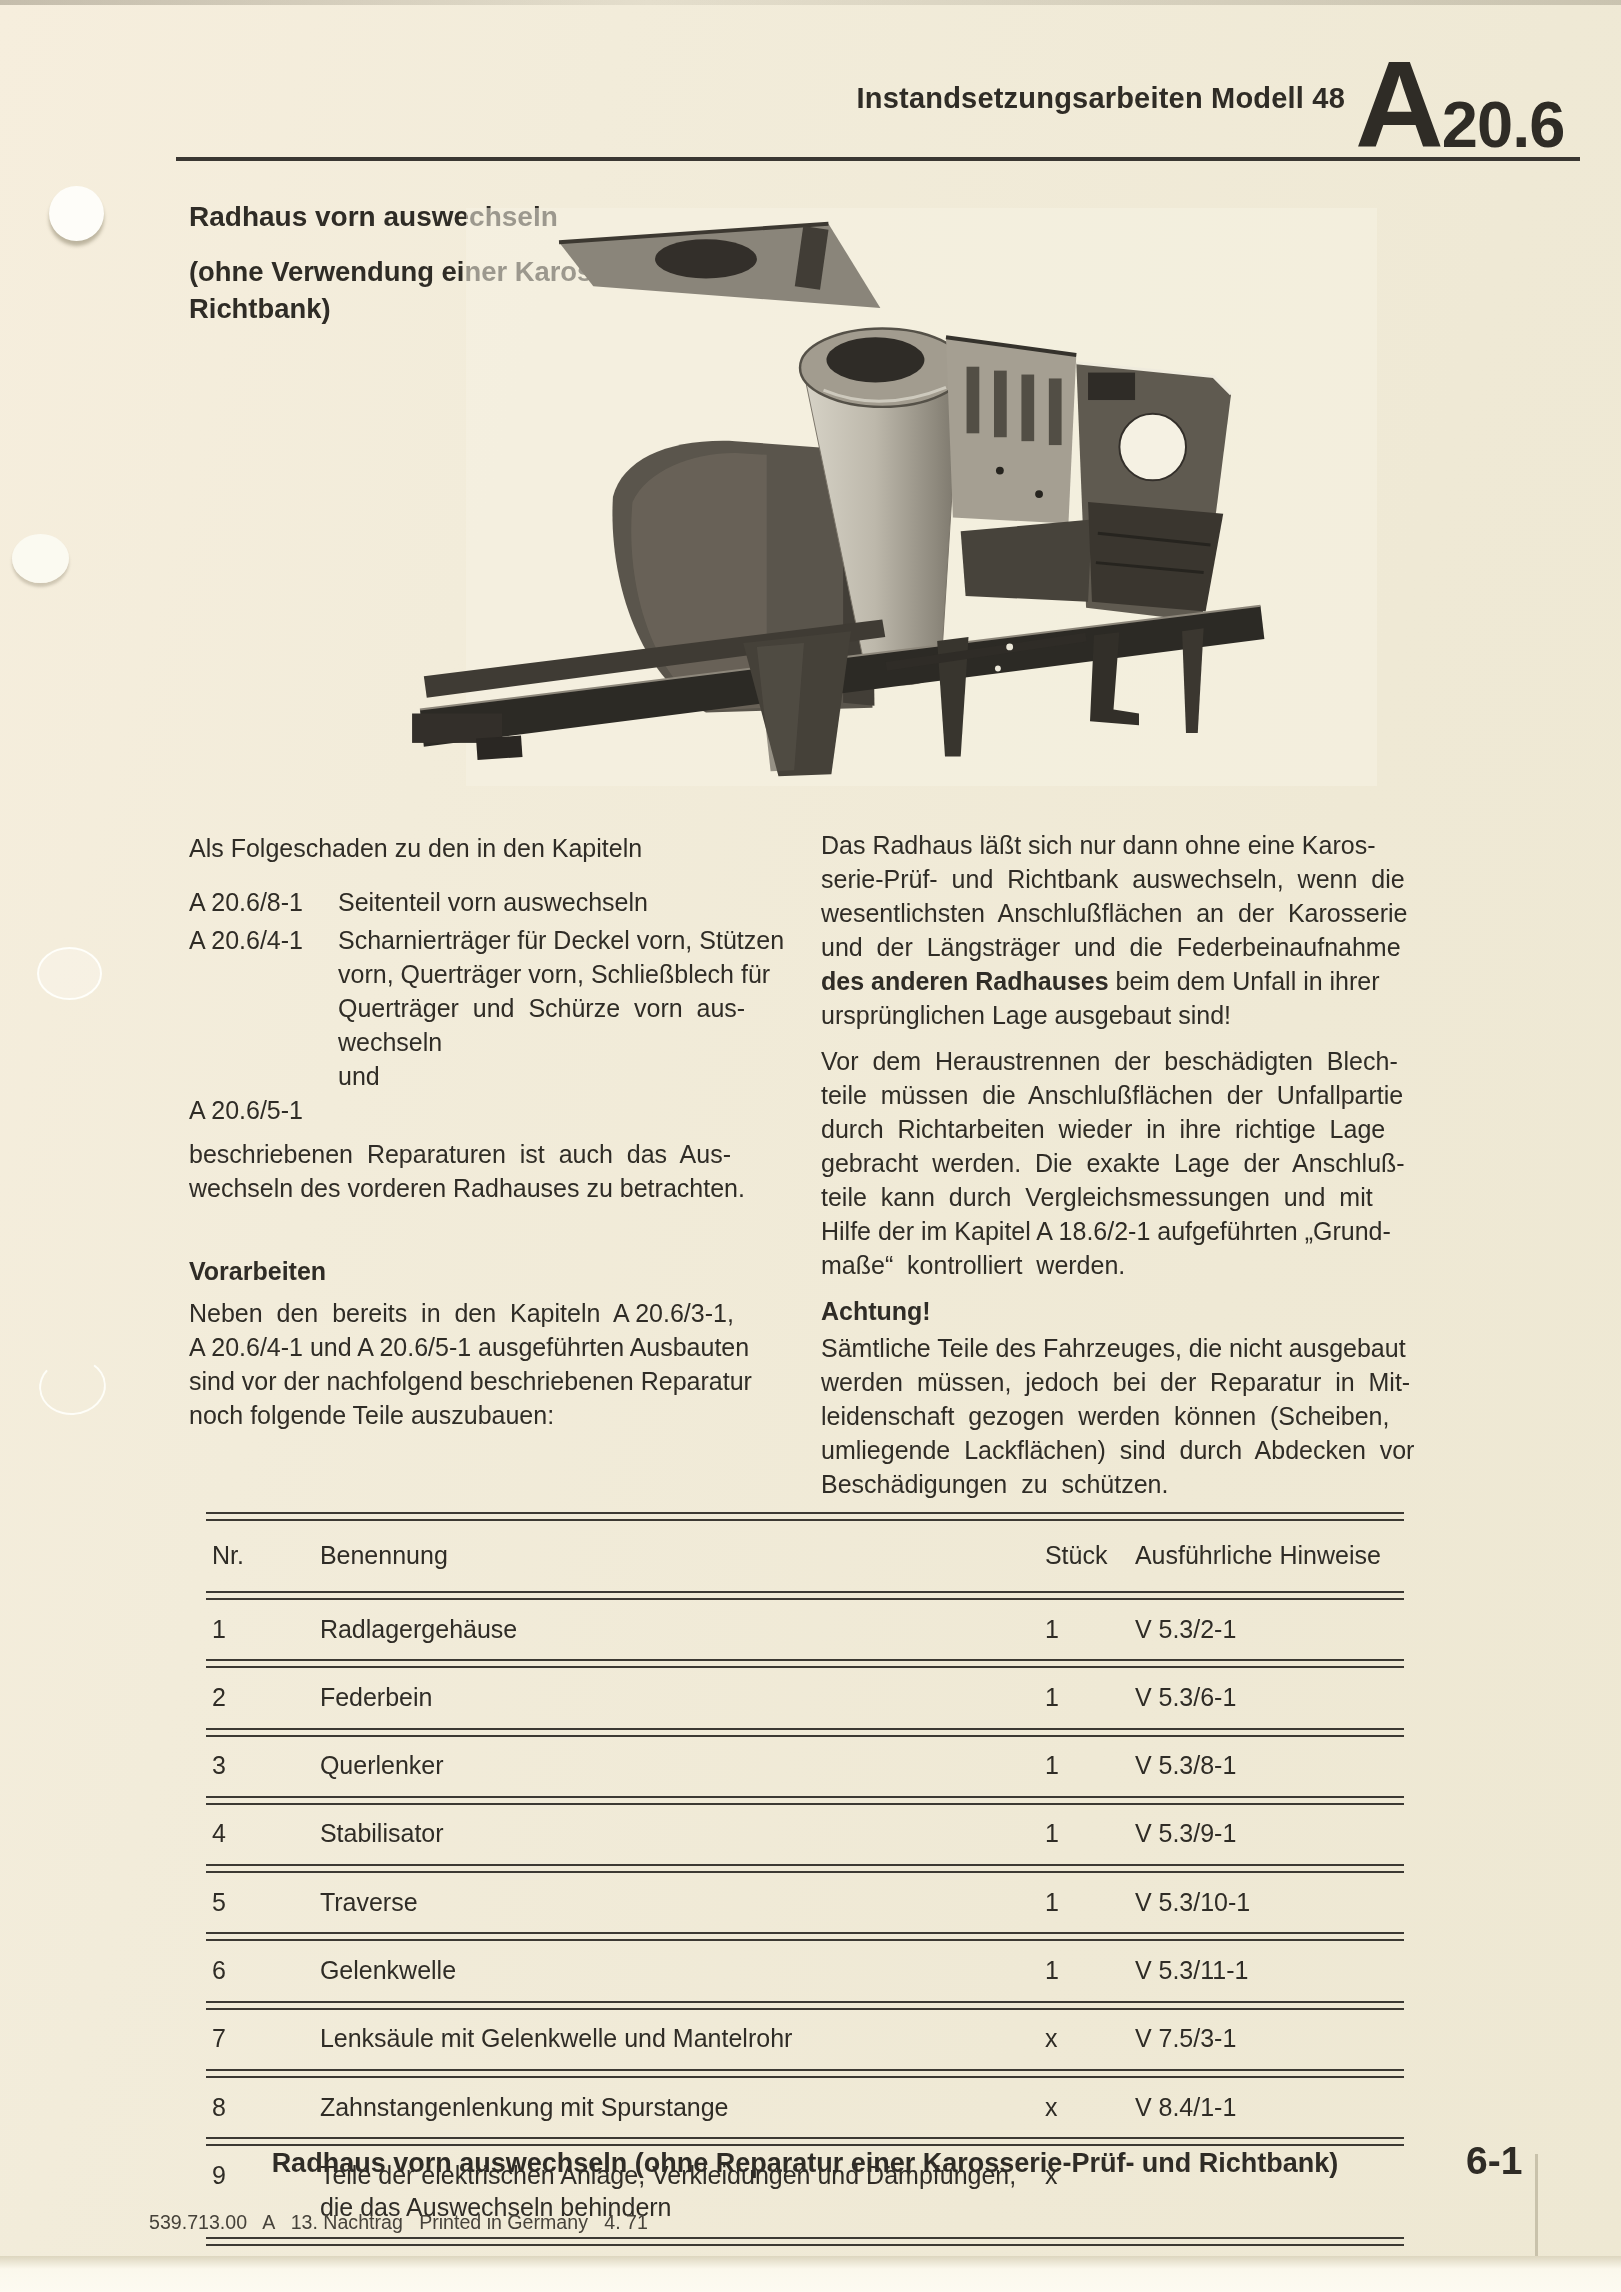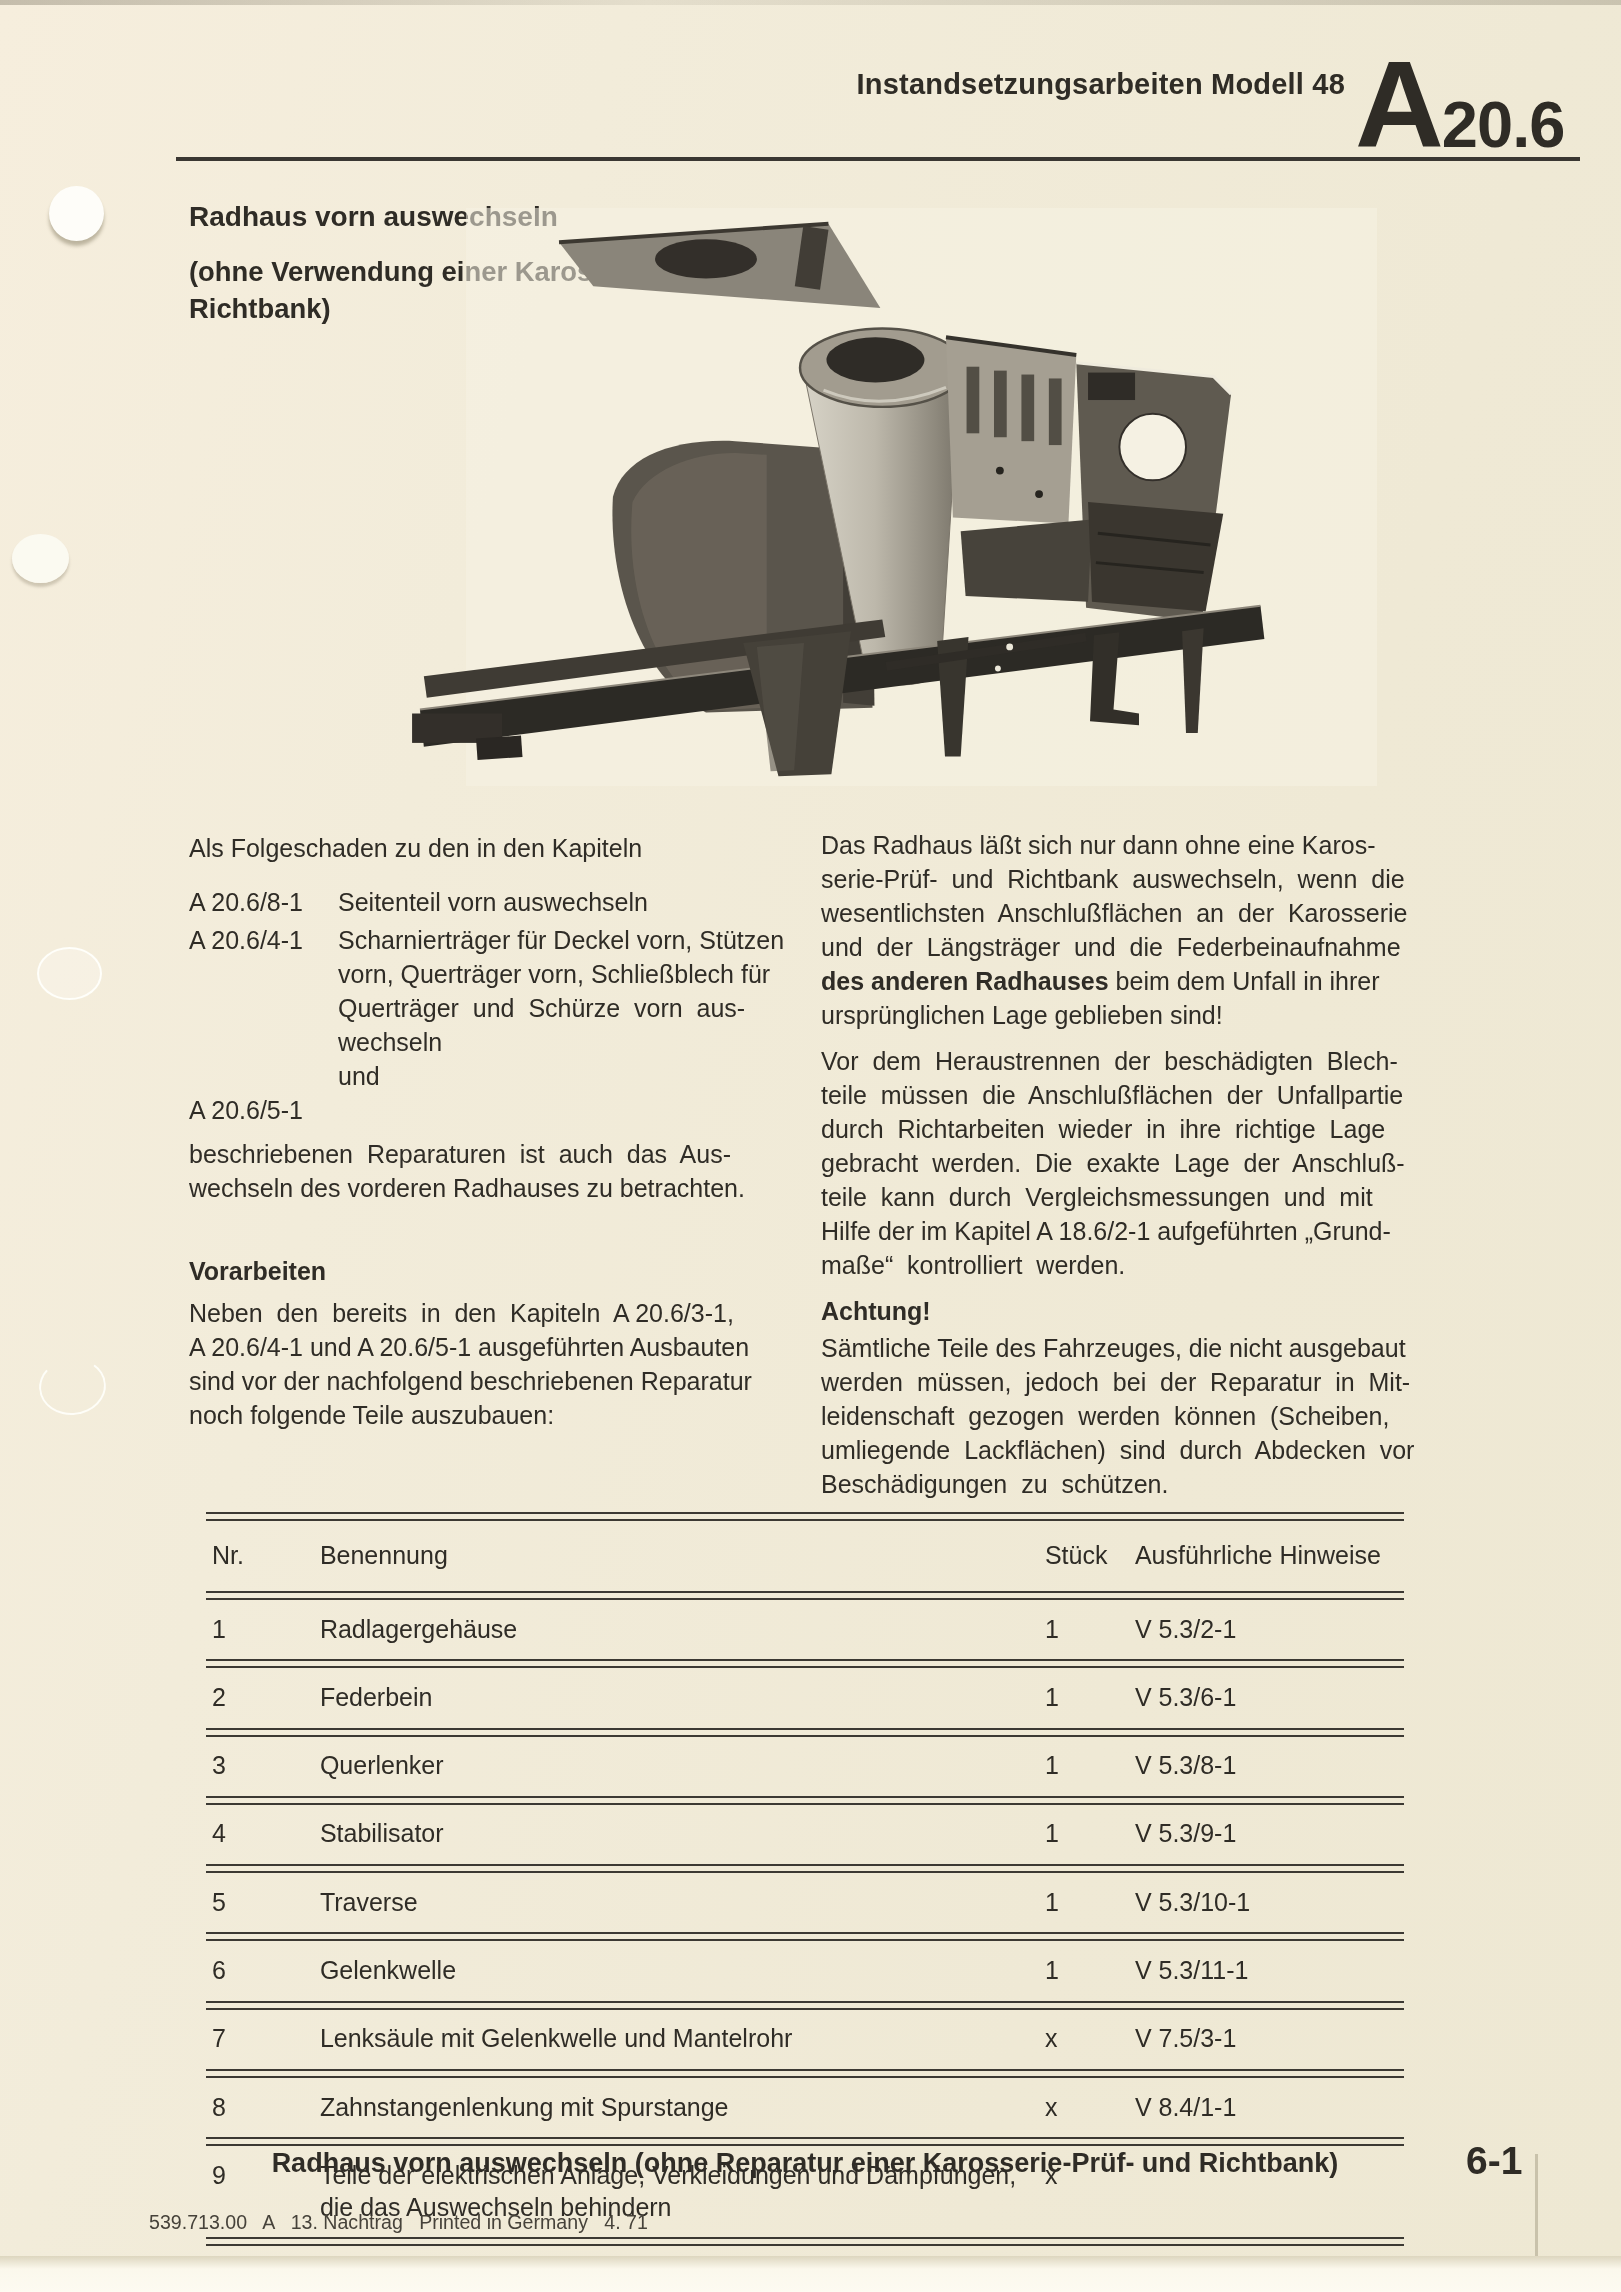--- a/index.html
+++ b/index.html
@@ -2,21 +2,21 @@
 <html lang="de"><head>
 <meta charset="utf-8">
 <style>
   html,body{margin:0;padding:0;background:#efe9d6;}
   .page{position:relative;width:1621px;height:2293px;margin:0 auto;overflow:hidden;
         background:linear-gradient(105deg,#f6eedd 0%,#f2ecda 28%,#efe9d5 70%,#eee8d3 100%);
         font-family:"Liberation Sans",sans-serif;color:#2f2c26;}
   .top-edge{position:absolute;left:0;top:0;width:100%;height:4.9px;
         background:linear-gradient(90deg,rgba(105,98,80,.35),rgba(105,98,80,.10) 40%,rgba(105,98,80,.28));}
   
-  .hdr-label{position:absolute;left:0;top:68px;width:1345px;text-align:right;
+  .hdr-label{position:absolute;left:0;top:82px;width:1345px;text-align:right;
         font-weight:700;font-size:29px;letter-spacing:0.2px;}
   .chapter{position:absolute;left:1355px;top:43px;width:235px;white-space:nowrap;}
   .chapter .big-a{font-weight:700;font-size:123px;line-height:1;letter-spacing:-2px;}
   .chapter .num{font-weight:700;font-size:65px;letter-spacing:-1px;}
   .hdr-rule{position:absolute;left:176px;top:157px;width:1404px;height:3.9px;background:#3a3732;}
   
   .title{position:absolute;left:189px;top:201px;font-weight:700;font-size:28px;}
   .subtitle{position:absolute;left:189px;top:253px;font-weight:700;font-size:27.4px;
         line-height:37px;white-space:pre;}
   
@@ -162,21 +162,21 @@
 noch folgende Teile auszubauen:</div>
   </div>
 
   <div class="colR">
     <div class="p1">
       <div class="pre">Das Radhaus läßt sich nur dann ohne eine Karos-
 serie-Prüf-  und  Richtbank  auswechseln,  wenn  die
 wesentlichsten  Anschlußflächen  an  der  Karosserie
 und  der  Längsträger  und  die  Federbeinaufnahme</div>
       <div><span class="bold">des anderen Radhauses</span><span> beim dem Unfall in ihrer</span></div>
-      <div class="pre">ursprünglichen Lage geblieben sind!</div>
+      <div class="pre">ursprünglichen Lage ausgebaut sind!</div>
     </div>
     <div class="p2 pre">Vor  dem  Heraustrennen  der  beschädigten  Blech-
 teile  müssen  die  Anschlußflächen  der  Unfallpartie
 durch  Richtarbeiten  wieder  in  ihre  richtige  Lage
 gebracht  werden.  Die  exakte  Lage  der  Anschluß-
 teile  kann  durch  Vergleichsmessungen  und  mit
 Hilfe der im Kapitel A 18.6/2-1 aufgeführten „Grund-
 maße“  kontrolliert  werden.</div>
     <div class="sec-h">Achtung!</div>
     <div class="pre">Sämtliche Teile des Fahrzeuges, die nicht ausgebaut

